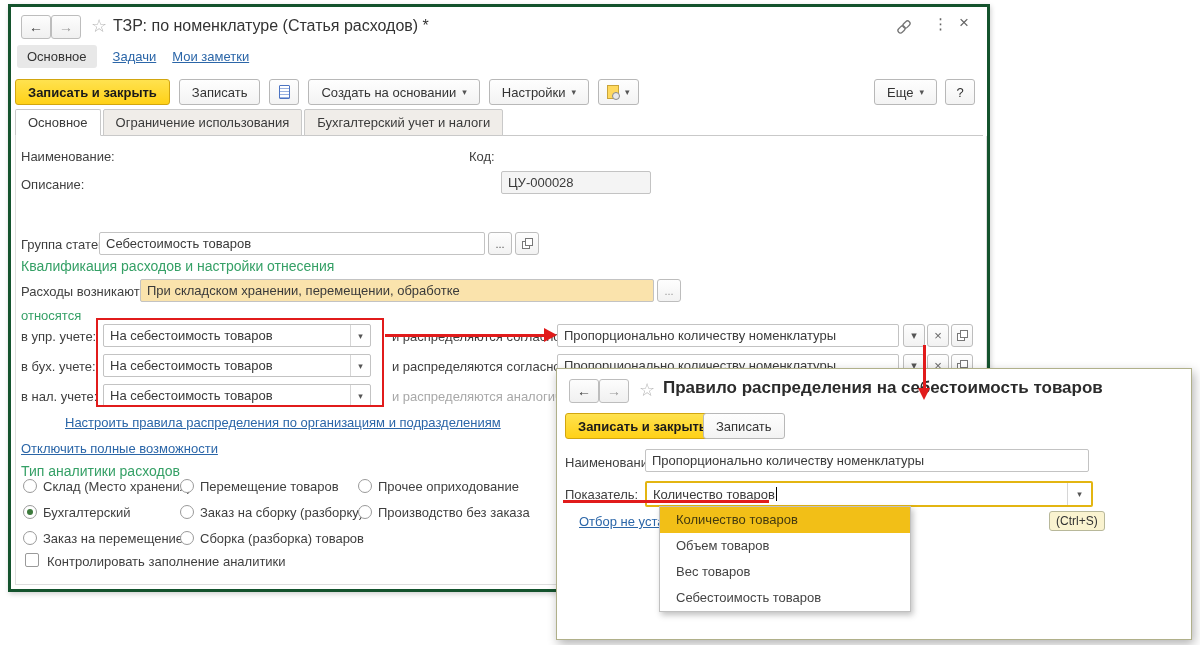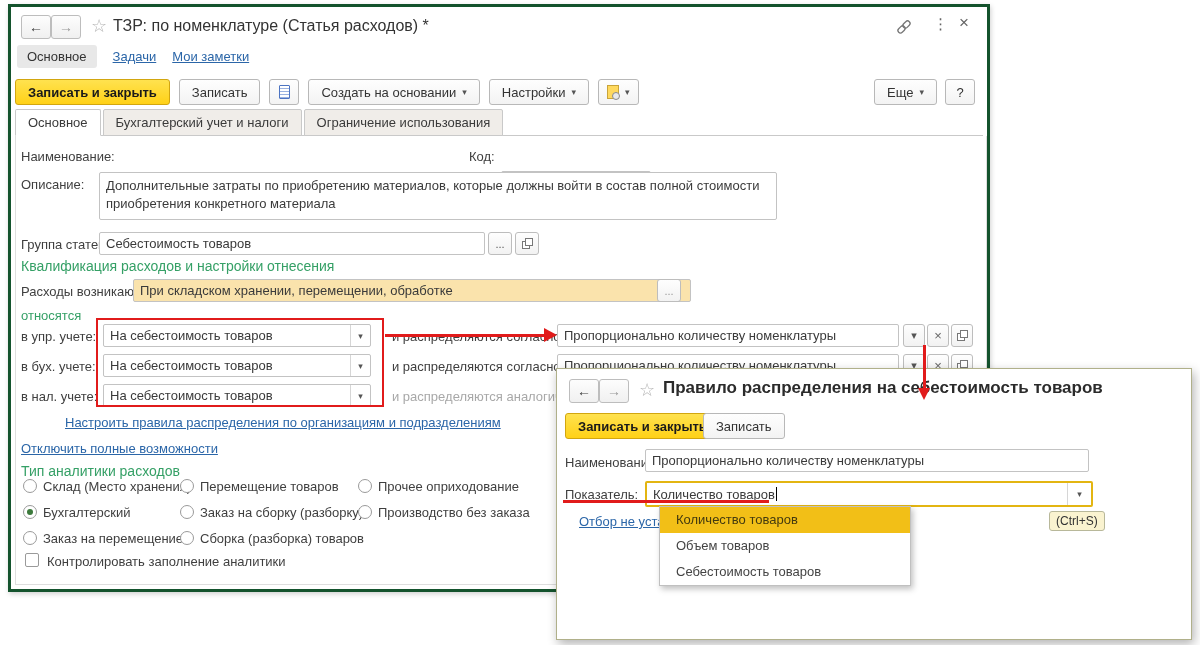--- a/index.html
+++ b/index.html
@@ -137,42 +137,41 @@
           <span class="icon-file"></span>
         </span>
     </div>
     <div class="toolbar-right">
       <span class="btn caret">Еще</span>
       <span class="btn btn-icon">?</span>
     </div>
 
     <div class="tabs">
       <span class="tab active">Основное</span>
+      <span class="tab">Ограничение использования</span>
       <span class="tab">Бухгалтерский учет и налоги</span>
-      <span class="tab">Ограничение использования</span>
     </div>
     <div class="content-panel"></div>
 
     <span class="lbl" style="left:10px;top:142px;">Наименование:</span>
     <span class="lbl" style="left:458px;top:142px;">Код:</span>
     <div class="field code-field" style="left:490px;top:136px;width:150px;">ЦУ-000028</div>
 
     <span class="lbl" style="left:10px;top:170px;">Описание:</span>
-    <div class="field" style="left:88px;top:165px;width:678px;height:48px;align-items:flex-start;padding:4px 6px;white-space:normal;line-height:18px;">Дополнительные затраты по приобретению материалов, которые должны войти в состав полной стоимости приобретения конкретного материала</div>
 
     <span class="lbl" style="left:10px;top:230px;">Группа статей:</span>
     <div class="field" style="left:88px;top:225px;width:386px;">Себестоимость товаров</div>
     <div class="sq-btn" style="left:477px;top:225px;">...</div>
     <div class="sq-btn" style="left:504px;top:225px;">
         <span class="icon-open"></span>
       </div>
 
     <span class="green" style="left:10px;top:251px;font-size:14px;">Квалификация расходов и настройки отнесения</span>
     <span class="lbl" style="left:10px;top:277px;">Расходы возникают:</span>
-    <div class="field tan-field" style="left:122px;top:272px;width:558px;">При складском хранении, перемещении, обработке</div>
+    <div class="field tan-field" style="left:129px;top:272px;width:514px;">При складском хранении, перемещении, обработке</div>
     <div class="sq-btn" style="left:646px;top:272px;color:#999;">...</div>
 
     <span class="green" style="left:10px;top:301px;">относятся</span>
 
     <span class="lbl" style="left:10px;top:322px;">в упр. учете:</span>
     <div class="field" style="left:92px;top:317px;width:268px;padding-right:24px;">
       <span>На себестоимость товаров</span>
       <span class="select-caret"></span>
     </div>
     <span class="lbl" style="left:381px;top:322px;">и распределяются согласно:</span>
@@ -254,19 +253,20 @@
       <span class="select-caret" style="width:24px;"></span>
     </div>
     <div class="red-underline"></div>
 
     <span class="link" style="left:22px;top:145px;z-index:1;">Отбор не установлен</span>
     <span class="hint">(Ctrl+S)</span>
 
     <div class="dropdown">
       <div class="dd-item hl">Количество товаров</div>
       <div class="dd-item">Объем товаров</div>
+      <div class="dd-item">Вес товаров</div>
       <div class="dd-item">Себестоимость товаров</div>
     </div>
   </div>
 
   <div class="v-arrow-shaft"></div>
   <div class="v-arrow-head"></div>
 </div>
 
 </body></html>

